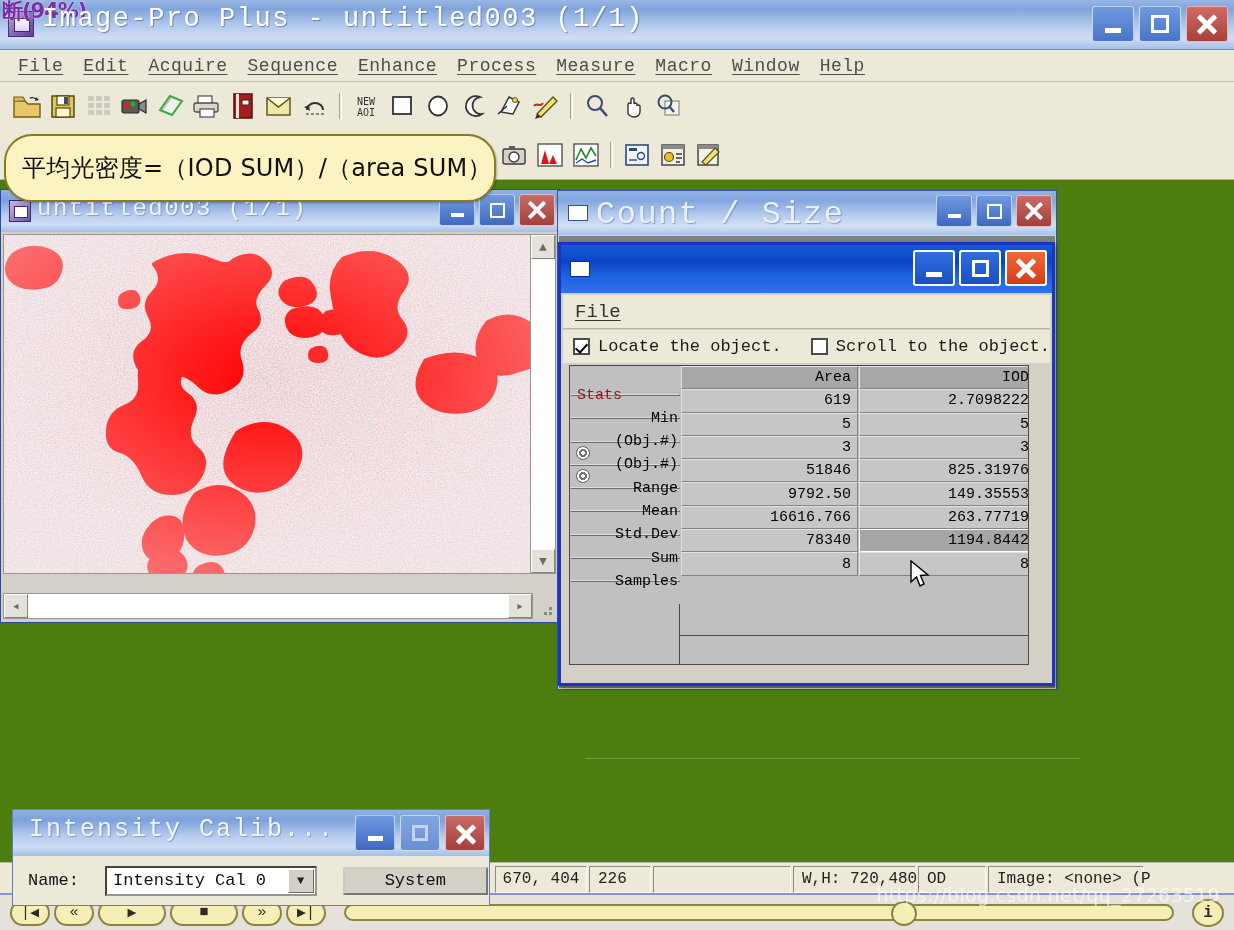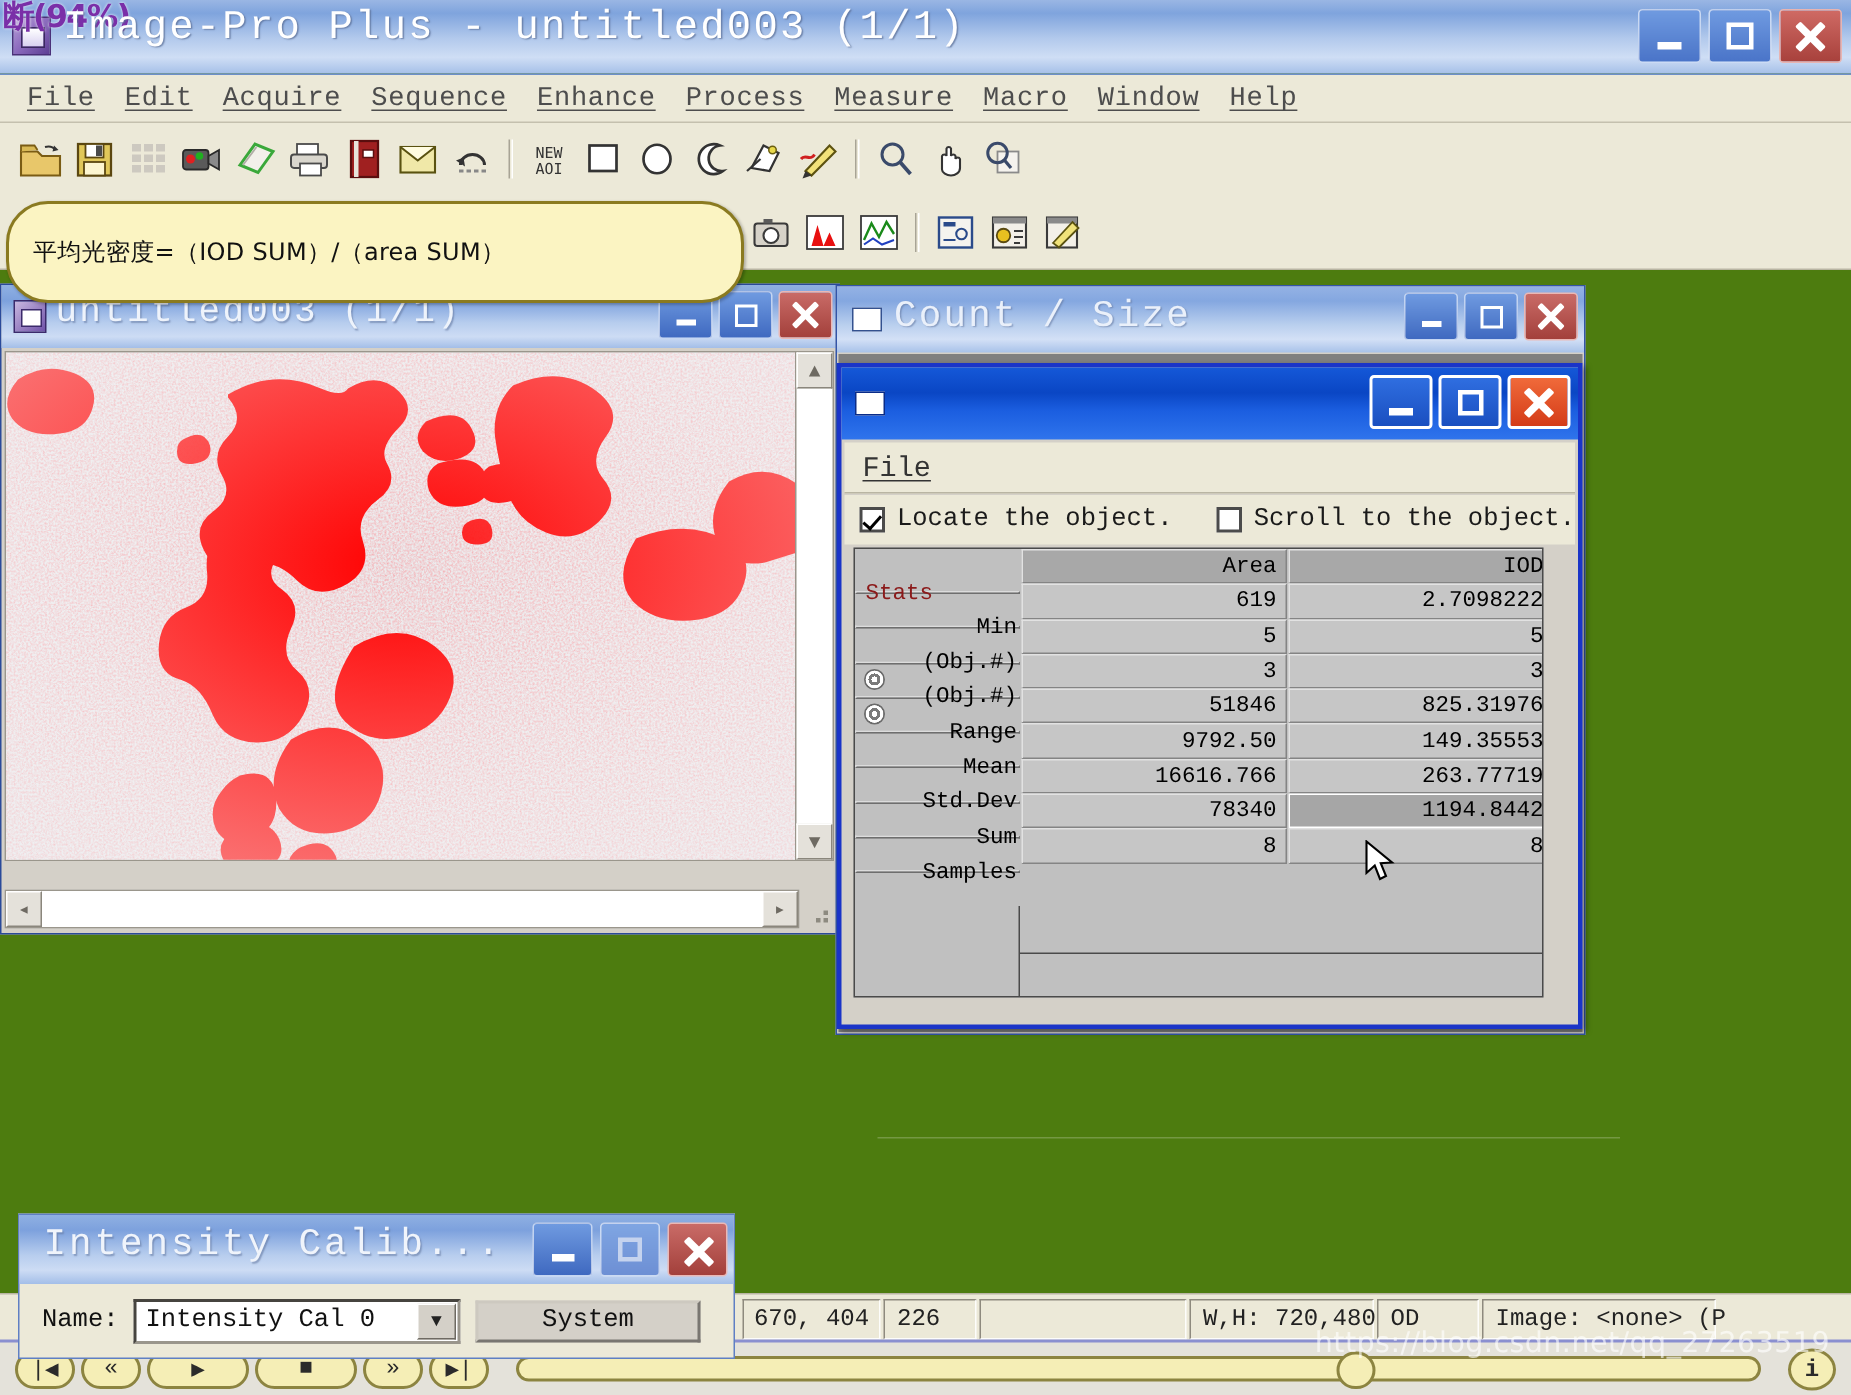--- a/index.html
+++ b/index.html
@@ -105,21 +105,21 @@
   
   .callout {
     position: absolute; left: 4px; top: 134px; width: 492px; height: 68px;
     background: #fbf4c2; border: 2px solid #8a7a20; border-radius: 28px;
     z-index: 60;
     display:flex; align-items:center; padding-left: 16px;
     box-shadow: 1px 1px 2px rgba(0,0,0,.25);
   }
   .callout-text {
     font-family: "DejaVu Sans", sans-serif;
-    font-size: 16px; color: #111; white-space: nowrap; letter-spacing: .2px;
+    font-size: 24px; color: #111; white-space: nowrap; letter-spacing: .2px;
   }
 
   
   .imgwin {
     position: absolute; left: 0; top: 189px; width: 560px; height: 434px;
     background: #d4d0c8;
     border: 1px solid #2a4a9a;
     z-index: 20;
   }
   .imgwin-title {
@@ -182,21 +182,21 @@
   .cswin {
     position:absolute; left:557px; top:190px; width:500px; height:500px;
     border:1px solid #3355a8; background:#d4d0c8; z-index:25;
   }
   .cswin-title {
     height:44px; width:100%;
     background: linear-gradient(180deg,#94b2e4 0%, #84a7e0 22%, #b9cfee 58%, #d3e0f6 80%, #a8c2e9 100%);
     position:relative;
   }
   .cswin-title .t{
-    position:absolute;left:38px;top:5px;font-size:25px;color:#eaf0fa;letter-spacing:1.5px;
+    position:absolute;left:38px;top:5px;font-size:32px;color:#eaf0fa;letter-spacing:1.5px;
     text-shadow:1px 1px 1px rgba(100,120,160,.6); white-space:nowrap;text-align:right;
   }
   .cs-sq{position:absolute;left:10px;top:14px;width:20px;height:16px;background:#fff;border:1px solid #33518f;}
   .cswin-body{position:absolute;left:1px;top:45px;right:1px;bottom:1px;background:#808080;}
 
   
   .statwin {
     position:absolute; left:558px; top:242px; width:497px; height:444px;
     border:3px solid #1a34c8; background:#d4d0c8; z-index:40;
     box-shadow: 2px 2px 4px rgba(0,0,0,.4);
@@ -290,21 +290,21 @@
     text-shadow:1px 1px 1px rgba(100,120,160,.6);white-space:nowrap;
   }
   .ic-btns{position:absolute;right:4px;top:5px;display:flex;gap:5px;}
   .ic-btn{width:40px;height:36px;border-radius:3px;border:1px solid rgba(255,255,255,.6);display:flex;align-items:center;justify-content:center;}
   .ic-btn.min{background:linear-gradient(180deg,#6f9ae0,#3f69c0);}
   .ic-btn.max{background:linear-gradient(180deg,#7fa5e2,#6d8fd4);}
   .ic-btn.close{background:linear-gradient(180deg,#c96b67,#a3403b);border-color:#eab8b5;}
   .ic-btn .glyph-min{width:15px;height:5px;margin-top:11px;}
   .ic-btn .glyph-max{width:16px;height:16px;border-width:3px;border-color:#c5d3ee;}
   .ic-btn .glyph-x{width:25px;height:25px;}
-  .icwin-body{position:absolute;left:1px;top:47px;right:1px;bottom:1px;background:#ece9d8;display:flex;align-items:center;padding-left:14px;gap:10px;}
+  .icwin-body{position:absolute;left:1px;top:47px;right:1px;bottom:1px;background:#ece9d8;display:flex;align-items:center;padding-left:14px;gap:26px;}
   .ic-label{font-size:17px;color:#111;}
   .ic-combo{
     width:218px;height:30px;background:#fff;border:2px inset #9a968c;
     display:flex;align-items:center;position:relative;padding-left:6px;
     font-size:17px;color:#111;
   }
   .ic-combo .arrowbtn{
     position:absolute;right:1px;top:1px;width:26px;height:24px;background:#d4d0c8;
     border:1px solid #fff;border-right-color:#6e6a62;border-bottom-color:#6e6a62;
     display:flex;align-items:center;justify-content:center;

